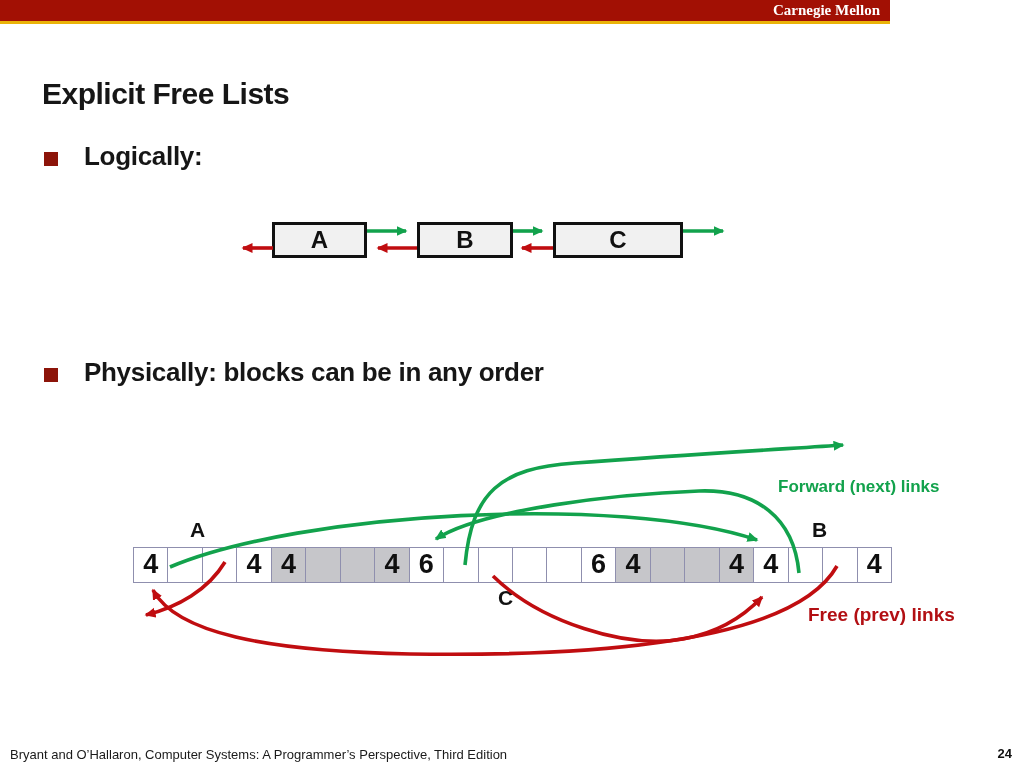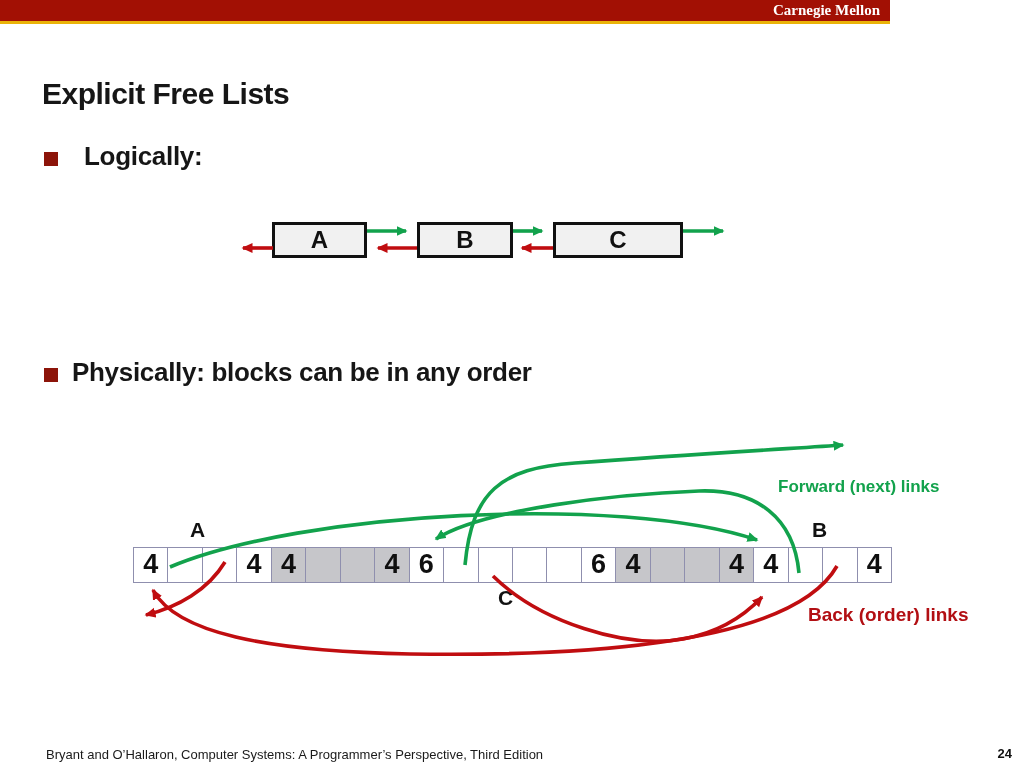--- a/index.html
+++ b/index.html
@@ -74,42 +74,42 @@
     position:absolute; left:0; top:0; width:1024px; height:768px;
     z-index:3; pointer-events:none;
   }
   #arrows path.link{fill:none; stroke-width:3.6px;}
   .stroke-g{stroke:var(--green);}
   .stroke-r{stroke:var(--red);}
   .fill-g{fill:var(--green);}
   .fill-r{fill:var(--red);}
   
   #footer-citation{
-    position:absolute; left:10px; top:747px; font-size:13px; color:#1a1a1a;margin-left:36px;
+    position:absolute; left:10px; top:747px; font-size:13px; color:#1a1a1a;
   }
   #footer-page{
     position:absolute; right:12px; top:746px; font-size:13px; font-weight:bold; color:#111;
   }
 </style>
 </head>
 <body>
 
 <div id="slide">
 
   <div id="banner">
     <span class="brand">Carnegie Mellon</span>
   </div>
 
   <h1 class="title">Explicit Free Lists</h1>
 
   <div class="bullet-sq" style="left:44px; top:152px;"></div>
   <div class="bullet-label" style="left:84px; top:141px;">Logically:</div>
 
   <div class="bullet-sq" style="left:44px; top:368px;"></div>
-  <div class="bullet-label" style="left:72px; top:357px;text-align:right;">Physically: blocks can be in any order</div>
+  <div class="bullet-label" style="left:84px; top:357px;text-align:right;">Physically: blocks can be in any order</div>
 
   <div class="lbox" id="lbox-a">A</div>
   <div class="lbox" id="lbox-b">B</div>
   <div class="lbox" id="lbox-c">C</div>
 
   <div id="memory-array">
       <div class="cell">4</div>
       <div class="cell"></div>
       <div class="cell"></div>
       <div class="cell">4</div>
@@ -131,21 +131,21 @@
       <div class="cell"></div>
       <div class="cell"></div>
       <div class="cell">4</div>
     </div>
 
   <div class="blk-label" id="label-a">A</div>
   <div class="blk-label" id="label-b">B</div>
   <div class="blk-label" id="label-c">C</div>
 
   <div id="forward-label">Forward (next) links</div>
-  <div id="back-label">Back (order) links</div>
+  <div id="back-label">Free (prev) links</div>
 
   <svg id="arrows" viewBox="0 0 1024 768" xmlns="http://www.w3.org/2000/svg">
     <defs>
       <marker id="ah-g" markerWidth="13" markerHeight="11" refX="9.5" refY="5" orient="auto" markerUnits="userSpaceOnUse">
         <path d="M0,0 L11,5 L0,10 Z" class="fill-g"></path>
       </marker>
       <marker id="ah-r" markerWidth="13" markerHeight="11" refX="9.5" refY="5" orient="auto" markerUnits="userSpaceOnUse">
         <path d="M0,0 L11,5 L0,10 Z" class="fill-r"></path>
       </marker>
     </defs>

